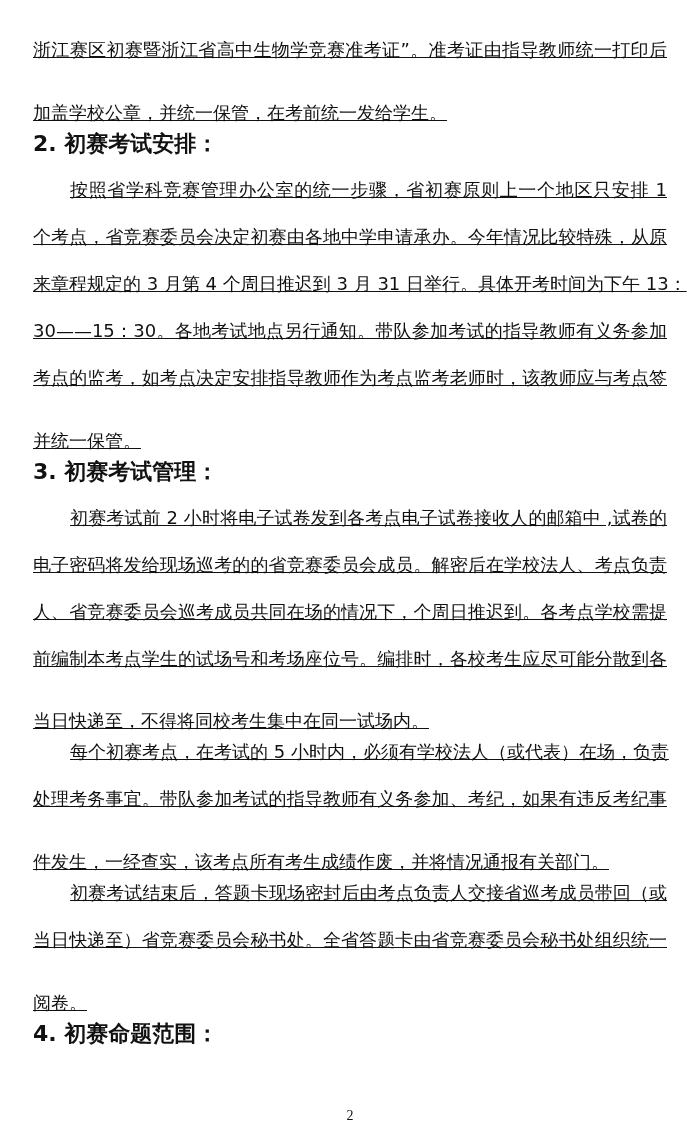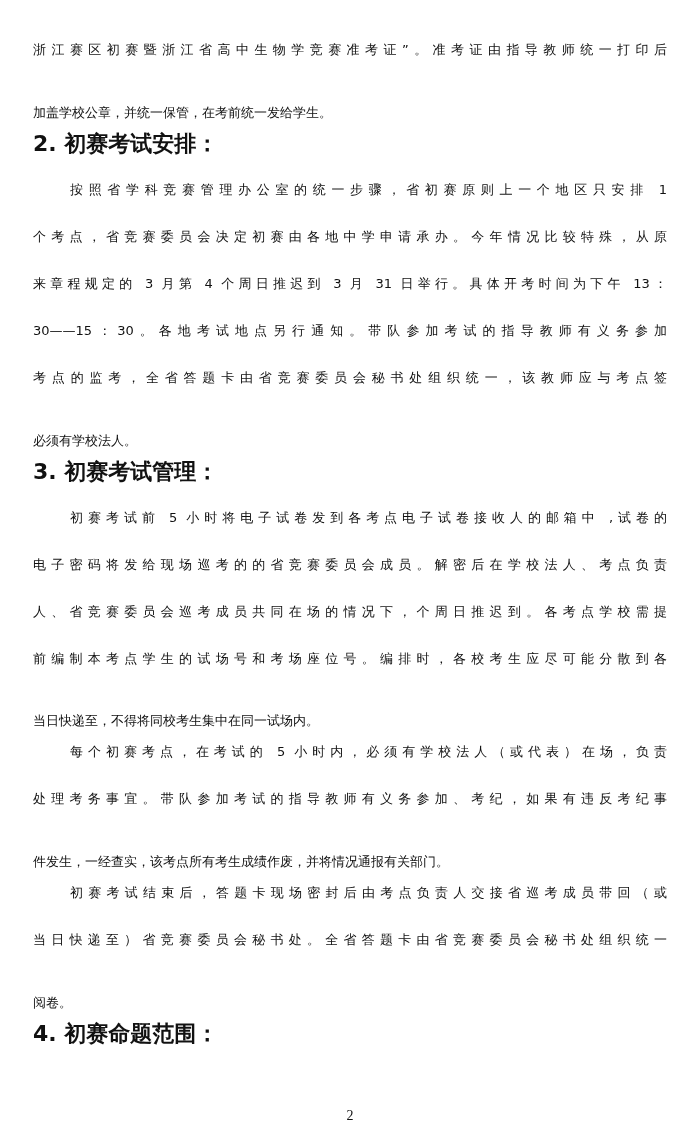--- a/index.html
+++ b/index.html
@@ -1,44 +1,44 @@
 <!DOCTYPE html>
 <html><head>
 <meta charset="utf-8">
 <style>
   html, body { margin: 0; padding: 0; background: #ffffff; }
   body { width: 700px; height: 1142px; position: relative; overflow: hidden;
          font-family: "DejaVu Sans", "Liberation Sans", sans-serif; color: #111; }
-  .line { position: absolute; left: 33px; width: 634px; font-size: 13px; line-height: 24px;
-          white-space: nowrap; text-align: justify; text-align-last: justify; letter-spacing: 0px; }
+  .line { position: absolute; left: 33px; width: 634px; font-size: 18px; line-height: 24px;
+          white-space: nowrap; text-align: justify; text-align-last: justify; letter-spacing: 0px; text-decoration: underline; }
   .line.last { text-align-last: left; margin-top: 16px; }
   .line.indent { left: 70px; width: 597px; }
   .heading { position: absolute; left: 33px; font-size: 22px; line-height: 24px; font-weight: bold; white-space: nowrap; }
   .pagenum { position: absolute; left: 0; width: 700px; top: 1108px; text-align: center;
              font-family: "Liberation Serif", "DejaVu Serif", serif; font-size: 14px; }
 </style>
 </head>
 <body>
 
 <div>
   <div class="line" style="top:38px">浙江赛区初赛暨浙江省高中生物学竞赛准考证”。准考证由指导教师统一打印后</div>
   <div class="line last" style="top:85px">加盖学校公章，并统一保管，在考前统一发给学生。</div>
 
   <div class="heading" style="top:132px">2. 初赛考试安排：</div>
 
   <div class="line indent" style="top:178px">按照省学科竞赛管理办公室的统一步骤，省初赛原则上一个地区只安排 1</div>
   <div class="line" style="top:225px">个考点，省竞赛委员会决定初赛由各地中学申请承办。今年情况比较特殊，从原</div>
   <div class="line" style="top:272px">来章程规定的 3 月第 4 个周日推迟到 3 月 31 日举行。具体开考时间为下午 13：</div>
   <div class="line" style="top:319px">30——15：30。各地考试地点另行通知。带队参加考试的指导教师有义务参加</div>
-  <div class="line" style="top:366px">考点的监考，全省答题卡由省竞赛委员会秘书处组织统一，该教师应与考点签</div>
-  <div class="line last" style="top:413px">必须有学校法人。</div>
+  <div class="line" style="top:366px">考点的监考，如考点决定安排指导教师作为考点监考老师时，该教师应与考点签</div>
+  <div class="line last" style="top:413px">并统一保管。</div>
 
   <div class="heading" style="top:460px">3. 初赛考试管理：</div>
 
-  <div class="line indent" style="top:506px">初赛考试前 5 小时将电子试卷发到各考点电子试卷接收人的邮箱中 ,试卷的</div>
+  <div class="line indent" style="top:506px">初赛考试前 2 小时将电子试卷发到各考点电子试卷接收人的邮箱中 ,试卷的</div>
   <div class="line" style="top:553px">电子密码将发给现场巡考的的省竞赛委员会成员。解密后在学校法人、考点负责</div>
   <div class="line" style="top:600px">人、省竞赛委员会巡考成员共同在场的情况下，个周日推迟到。各考点学校需提</div>
   <div class="line" style="top:647px">前编制本考点学生的试场号和考场座位号。编排时，各校考生应尽可能分散到各</div>
   <div class="line last" style="top:693px">当日快递至，不得将同校考生集中在同一试场内。</div>
 
   <div class="line indent" style="top:740px">每个初赛考点，在考试的 5 小时内，必须有学校法人（或代表）在场，负责</div>
   <div class="line" style="top:787px">处理考务事宜。带队参加考试的指导教师有义务参加、考纪，如果有违反考纪事</div>
   <div class="line last" style="top:834px">件发生，一经查实，该考点所有考生成绩作废，并将情况通报有关部门。</div>
 
   <div class="line indent" style="top:881px">初赛考试结束后，答题卡现场密封后由考点负责人交接省巡考成员带回（或</div>

